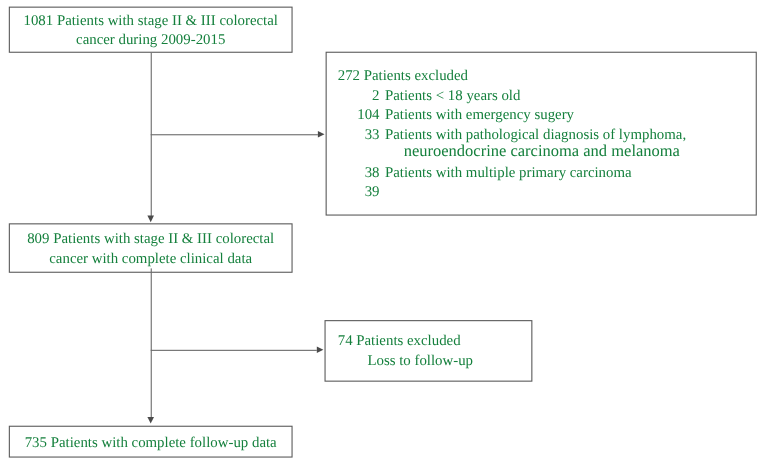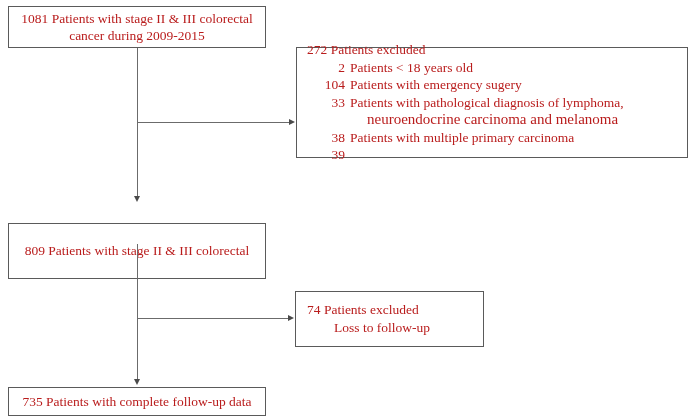--- a/index.html
+++ b/index.html
@@ -1,21 +1,21 @@
 <!DOCTYPE html>
 <html><head>
 <meta charset="utf-8">
 <style>
   html,body{margin:0;padding:0;background:#ffffff;}
   #canvas{
     position:relative;
     width:699px;height:418px;
     background:#ffffff;
     font-family:"Liberation Serif","DejaVu Serif",serif;
-    color:#b91c1c;
+    color:#15803d;
     overflow:hidden;
   }
   .box{
     position:absolute;
     box-sizing:border-box;
     border:1px solid #5a5a5a;
     background:#ffffff;
   }
   .box-inner{
     width:100%;height:100%;
@@ -73,21 +73,21 @@
       <div class="line">cancer during 2009-2015</div>
     </div>
   </div>
 
   <div class="vline" style="left:137px;top:48px;height:150px;"></div>
   <div class="arrow-down" style="left:133.5px;top:196px;"></div>
 
   <div class="hline" style="left:137px;top:122px;width:152px;"></div>
   <div class="arrow-right" style="left:289px;top:118.5px;"></div>
 
-  <div class="box" style="left:296px;top:47px;width:392px;height:111px;">
+  <div class="box" style="left:296px;top:47px;width:392px;height:149px;">
     <div class="box-inner" style="justify-content:center;">
       <div class="ex-list">
         <div class="ex-head">272 Patients excluded</div>
 
         <div class="ex-row">
           <span class="ex-num">2</span>
           <span class="ex-txt">Patients &lt; 18 years old</span>
         </div>
 
         <div class="ex-row">
@@ -107,23 +107,24 @@
         </div>
 
         <div class="ex-row">
           <span class="ex-num">39</span>
         </div>
 
       </div>
     </div>
   </div>
 
-  <div class="box" style="left:8px;top:203px;width:258px;height:56px;margin-top:20px;">
+  <div class="box" style="left:8px;top:203px;width:258px;height:45px;">
     <div class="box-inner ctr">
       <div class="line">809 Patients with stage II &amp; III colorectal</div>
+      <div class="line">cancer with complete clinical data</div>
     </div>
   </div>
 
   <div class="vline" style="left:137px;top:244px;height:137px;"></div>
   <div class="arrow-down" style="left:133.5px;top:379px;"></div>
 
   <div class="hline" style="left:137px;top:318px;width:151px;"></div>
   <div class="arrow-right" style="left:288px;top:314.5px;"></div>
 
   <div class="box" style="left:295px;top:291px;width:189px;height:56px;">

